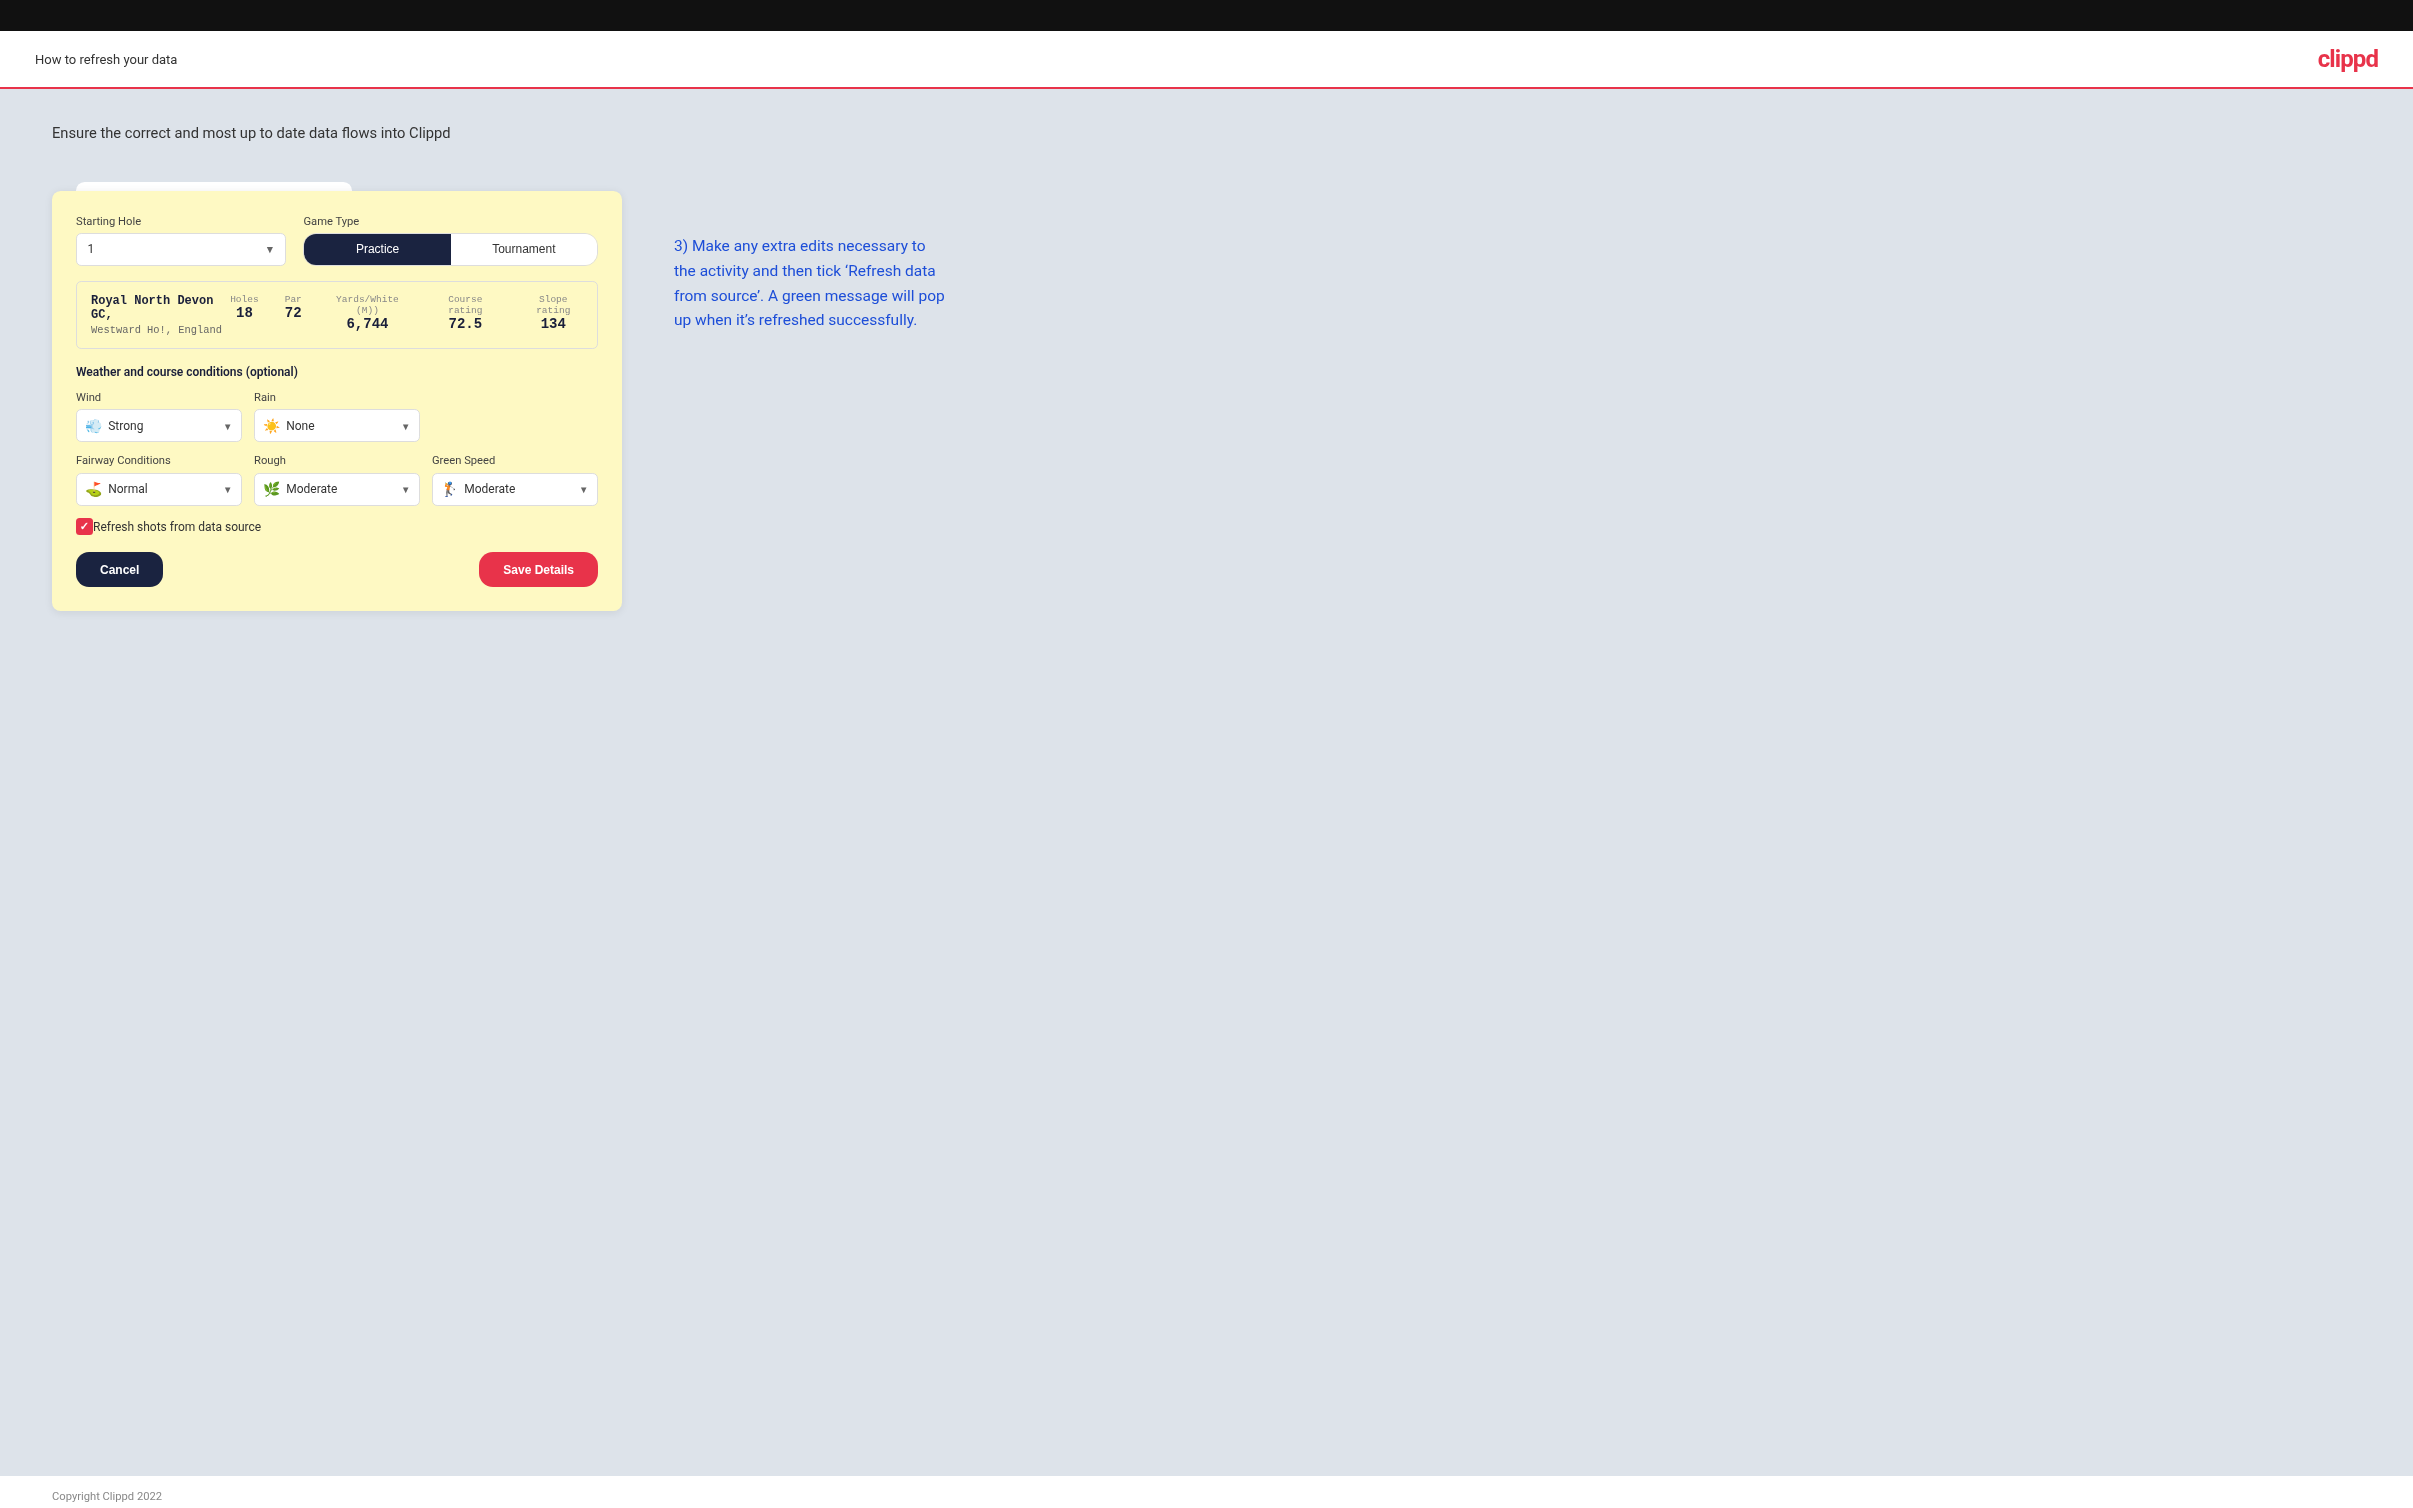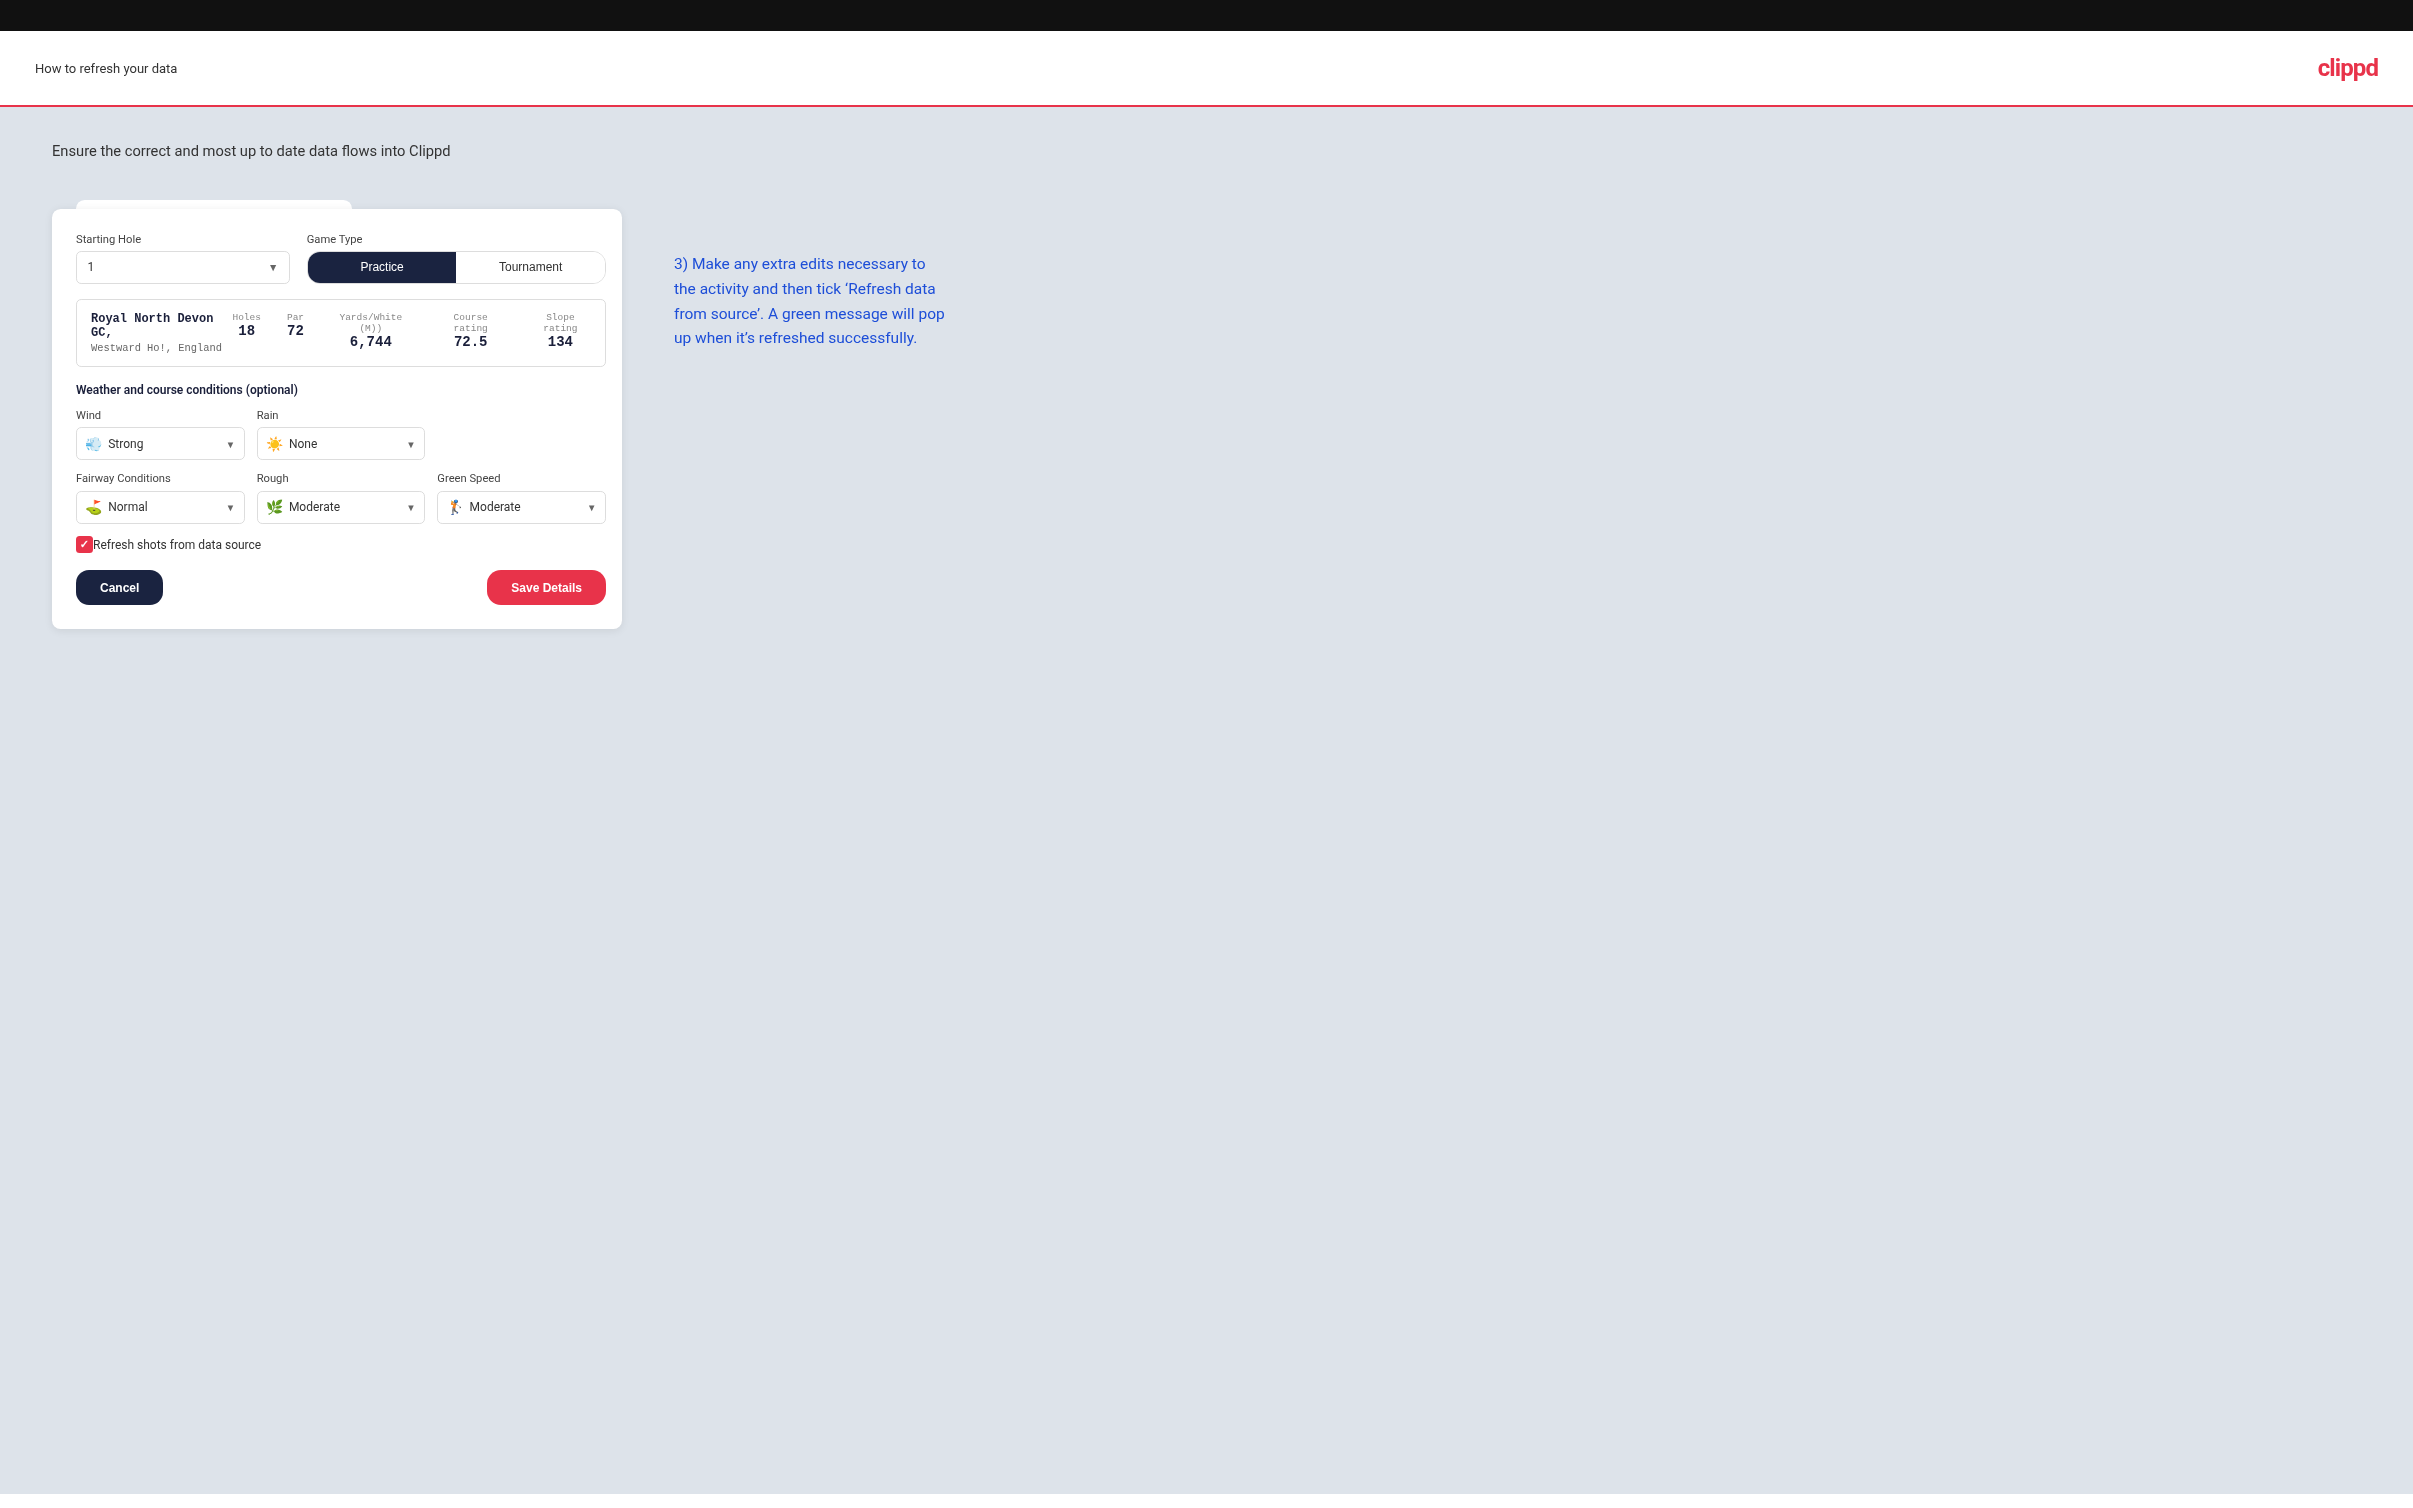--- a/index.html
+++ b/index.html
@@ -7,21 +7,21 @@
       font-family: -apple-system, BlinkMacSystemFont, 'Segoe UI', Roboto, sans-serif;
       background: #111;
       min-height: 100vh;
     }
     .top-bar {
       background: #111;
       height: 31px;
     }
     .header {
       background: #fff;
-      padding: 23px 35px;
+      padding: 14px 35px;
       display: flex;
       align-items: center;
       justify-content: space-between;
       border-bottom: 2.6px solid #e8334a;
     }
     .header-title {
       font-size: 13px;
       color: #333;
     }
     .logo {
@@ -45,23 +45,23 @@
       font-size: 14.7px;
       color: #333;
       margin-bottom: 40px;
     }
     .content-area {
       display: flex;
       gap: 52px;
       align-items: flex-start;
     }
     .form-card {
-      background: #ffffff;
+      background: #fef9c3;
       border-radius: 8.6px;
-      padding: 24px 16px 24px 24px;
+      padding: 24px 24px 24px 24px;
       width: 570px;
       min-width: 535px;
       box-shadow: 0 1.7px 8.6px rgba(0,0,0,0.08);
     }
     .field-label {
       font-size: 11.2px;
       color: #444;
       margin-bottom: 5.2px;
     }
     .field-group {

